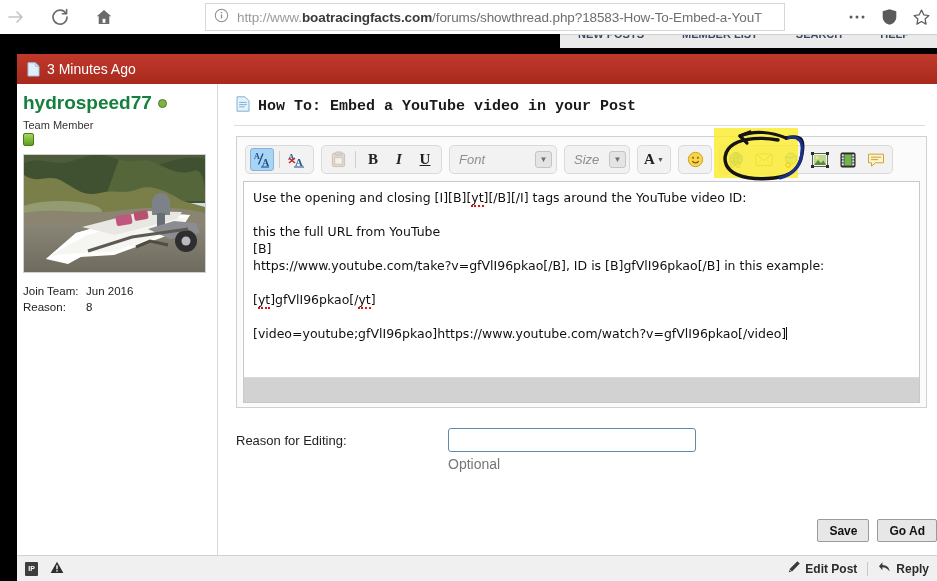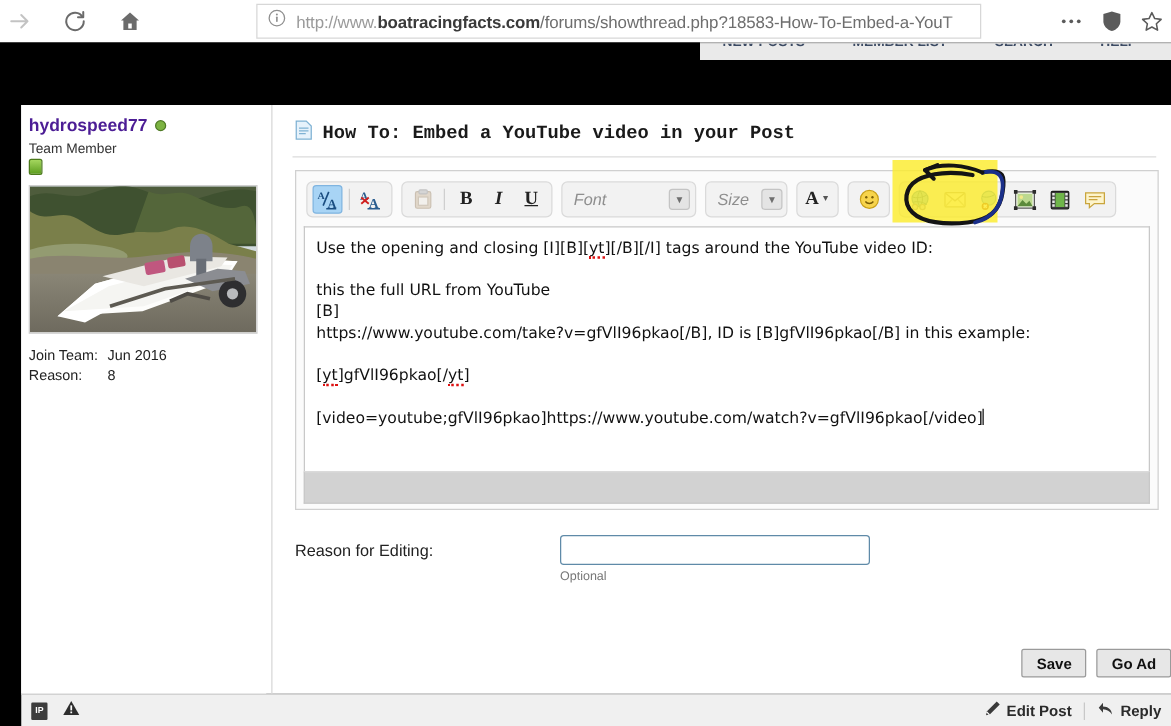--- a/index.html
+++ b/index.html
@@ -85,21 +85,21 @@
   
   .post-body {
     position: absolute; left: 17px; top: 50px; width: 920px; height: 471px;
     background: #fff;
   }
   .userinfo {
     position: absolute; left: 0; top: 0; width: 196px; height: 471px;
     background: #fff; padding: 8px 0 0 6px;
   }
   .username {
-    font-size: 14px; font-weight: bold; color: #4c1d95;
+    font-size: 19px; font-weight: bold; color: #15803d;
     display: flex; align-items: center; gap: 6px;
   }
   .status-dot {
     width: 9px; height: 9px; border-radius: 50%;
     background: #7cb342; border: 1px solid #4f7a26;
     display: inline-block;
   }
   .usertitle { font-size: 11px; color: #333; margin-top: 5px; }
   .rank-bar {
     width: 11px; height: 13px; margin-top: 2px;
@@ -210,21 +210,21 @@
 
   
   .reason-row {
     display: flex; align-items: flex-start; margin-top: 20px; margin-left: 4px;
   }
   .reason-label { width: 212px; font-size: 13px; color: #222; padding-top: 5px; }
   .reason-field {
     width: 248px; height: 24px; background: #fff;
     border: 1px solid #5f8aa8; border-radius: 3px;
   }
-  .reason-optional { font-size: 10px; color: #777; margin-top: 4px; }
+  .reason-optional { font-size: 14px; color: #777; margin-top: 4px; }
 
   .btn-row {
     position: absolute; right: 0px; bottom: 13px;
     display: flex; gap: 8px; align-items: center;
   }
   .gbtn {
     height: 23px; padding: 0 11px; background: #e7e7e7;
     border: 1px solid #9a9a9a; border-radius: 2px;
     font-size: 12px; font-weight: bold; color: #111;
     display: flex; align-items: center; white-space: nowrap;
@@ -321,20 +321,29 @@
     <div class="nav-strip">
       <div class="nav-strip-inner">
         <span>NEW POSTS</span>
         <span>MEMBER LIST</span>
         <span>SEARCH</span>
         <span>HELP</span>
       </div>
     </div>
     <div class="black-gap"></div>
 
+    <div class="post-header">
+      <span class="doc-icon">
+        <svg width="13" height="15" viewBox="0 0 13 15">
+            <path d="M1 .8h7.4L12 4.4V14H1z" fill="#dff0fb" stroke="#9fc6de" stroke-width="1"></path>
+            <path d="M8.3 1v3.4H11.8" fill="none" stroke="#9fc6de" stroke-width="1"></path>
+          </svg>
+      </span>
+      <span class="post-header-text">3 Minutes Ago</span>
+    </div>
 
     <div class="post-body">
 
       <div class="userinfo">
         <div class="username">
           <span>hydrospeed77</span>
           <span class="status-dot"></span>
         </div>
         <div class="usertitle">Team Member</div>
         <div class="rank-bar"></div>

